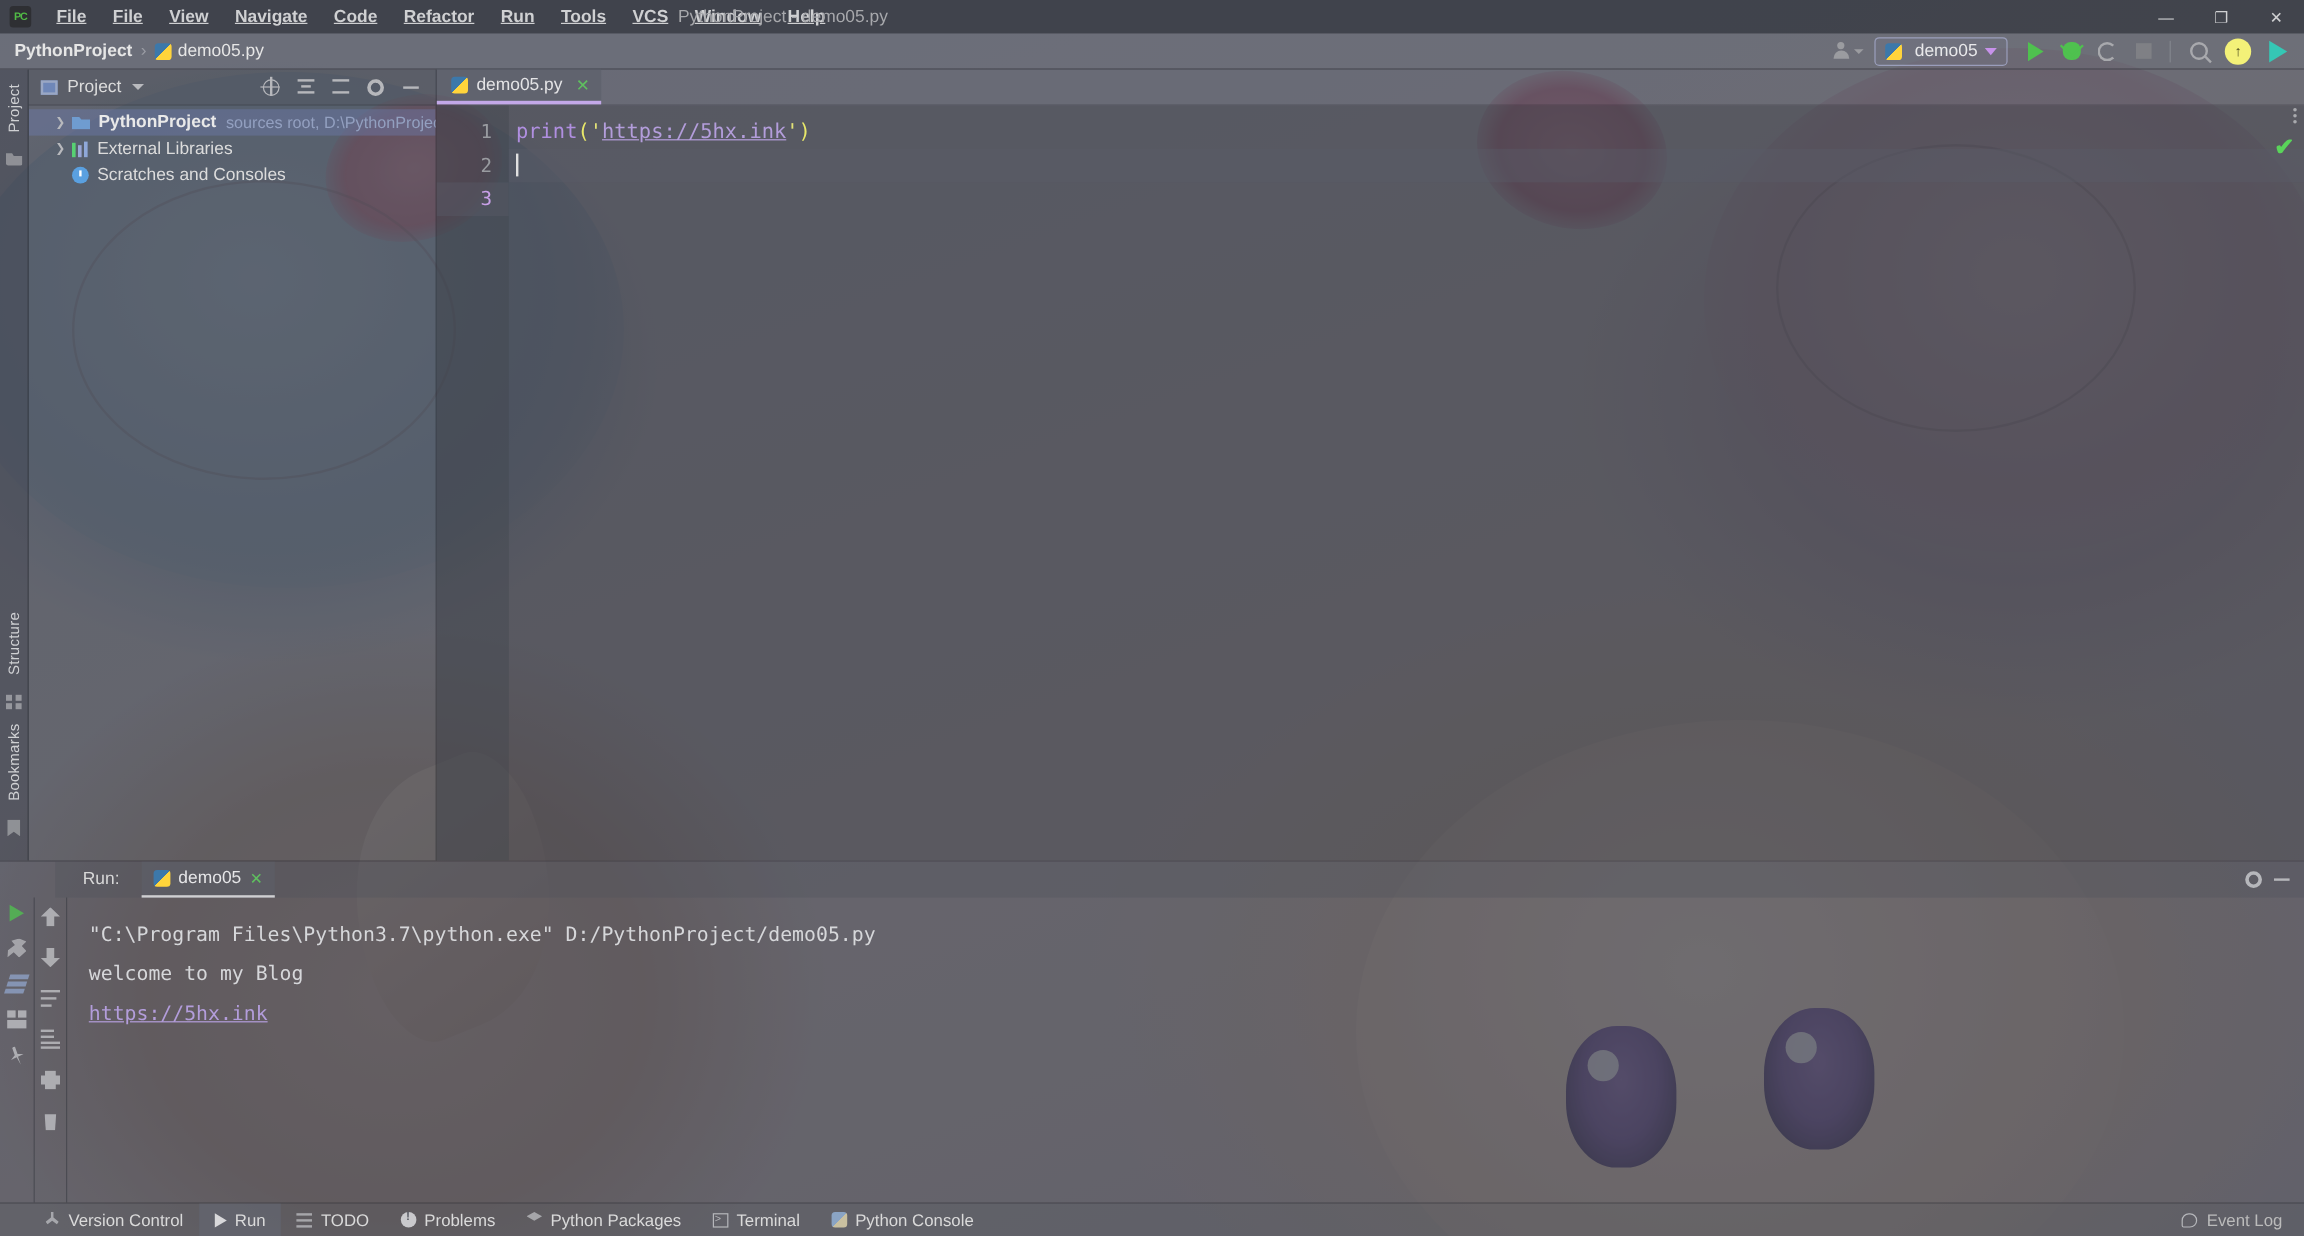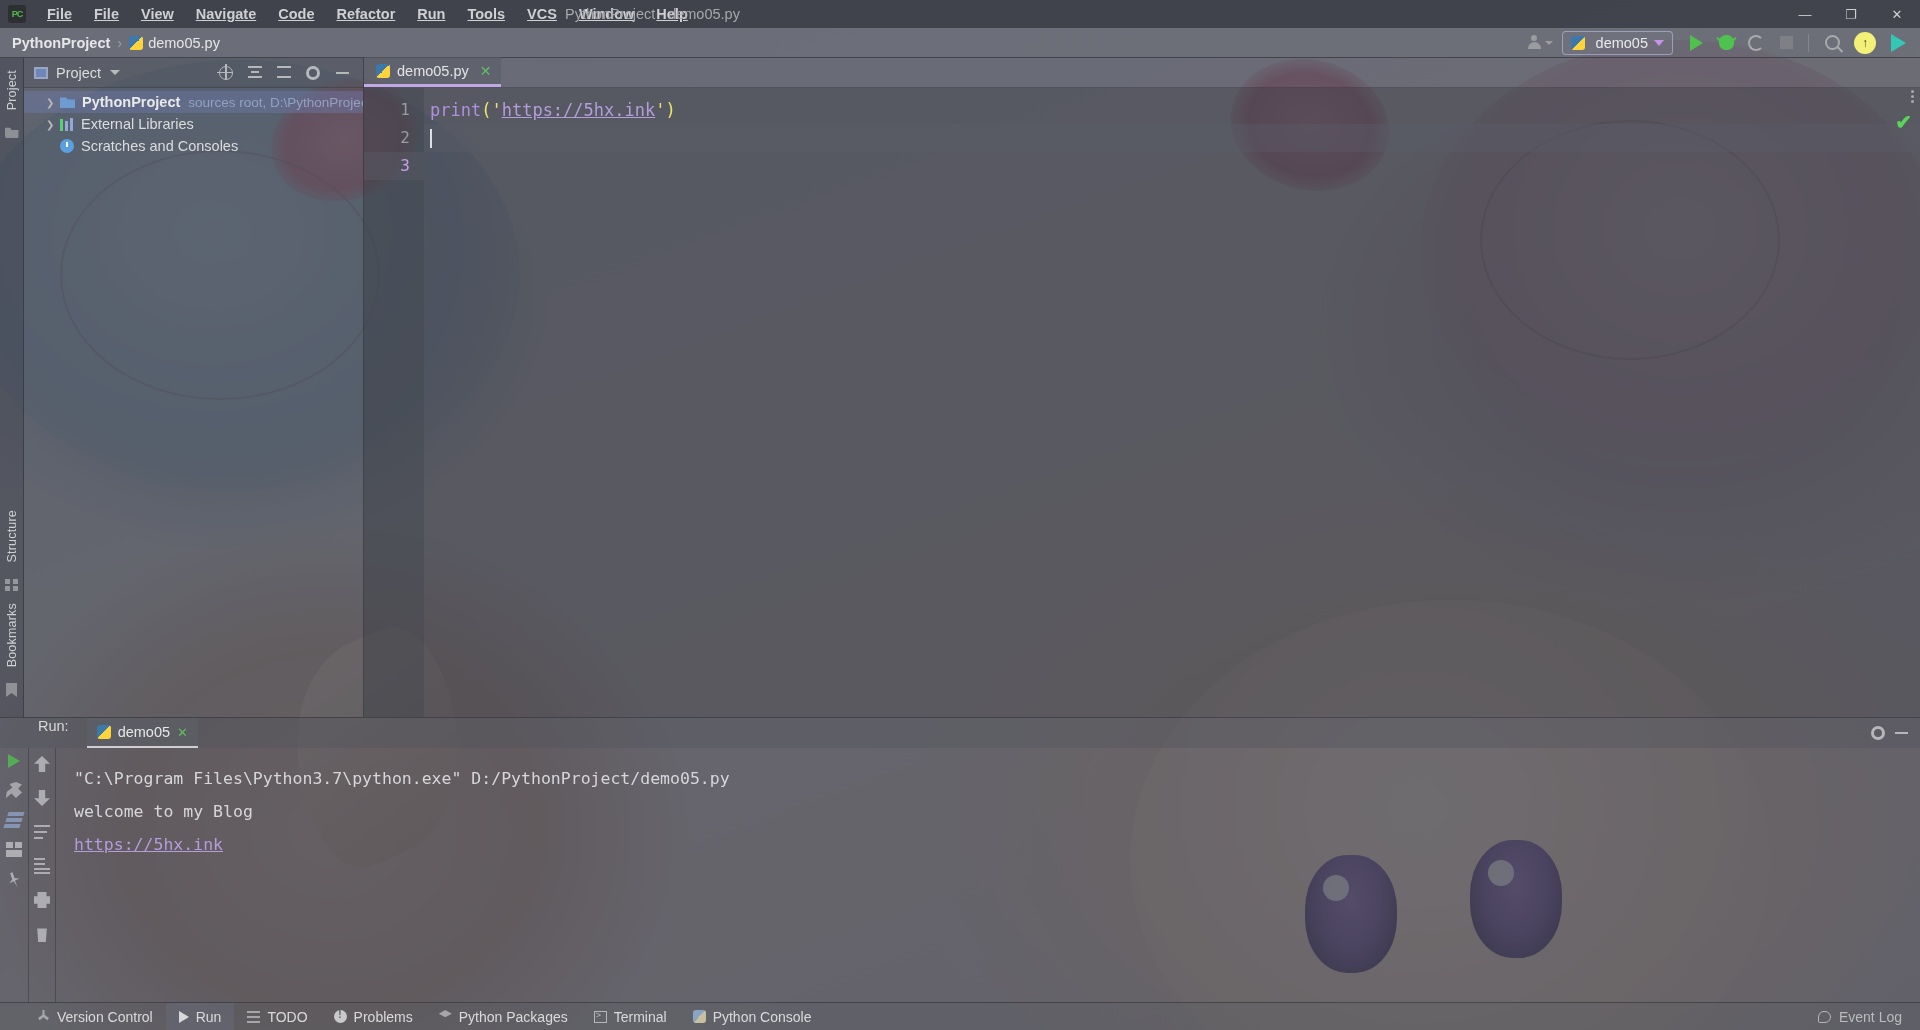--- a/index.html
+++ b/index.html
@@ -192,22 +192,22 @@
   .lnk { color:#b39ddb; text-decoration:underline; }
   .caret { display:inline-block;width:1.5px;height:19px;background:#e0e0e0;vertical-align:-4px; }
   .inspect { position:absolute; right:6px; top:2px; display:flex; flex-direction:column;
     align-items:center; gap:2px; }
   .idot { width:3px;height:3px;border-radius:50%;background:#a9aaae; }
   .checkOk { position:absolute; right:8px; top:22px; color:#5ad45a; font-size:20px; font-weight:bold; }
 
   
   .runpanel { flex:0 0 285px; display:flex; flex-direction:column;
     background:rgba(64,67,76,0.38); border-top:1px solid rgba(40,42,48,0.55); }
-  .runhead { height:30px; flex:0 0 30px; display:flex; padding-left:38px;
-    background:rgba(78,81,91,0.33); }
+  .runhead { height:30px; flex:0 0 30px; display:flex; align-items:center; padding-left:23px;
+    background:rgba(78,81,91,0.33);margin-left:46px; }
   .runlabel { font-size:14.5px; color:#d8d8d8; margin-right:18px; }
   .runtab { display:flex;align-items:center;gap:7px; height:30px; padding:0 10px;
     background:rgba(96,99,110,0.40); border-bottom:2px solid #cfcfd2; }
   .runtabIco { width:14px;height:14px; background:linear-gradient(135deg,#3c78aa 0 50%,#ffd43b 50% 100%);
     border-radius:3px; }
   .runheadR { margin-left:auto; display:flex; gap:10px; padding-right:12px; align-items:center; }
   .runbody { flex:1 1 auto; display:flex; min-height:0; }
   .runtb { width:28px; flex:0 0 28px; display:flex;flex-direction:column;align-items:center;
     padding-top:6px; gap:14px; }
   .runtb2 { width:28px; flex:0 0 28px; display:flex;flex-direction:column;align-items:center;

